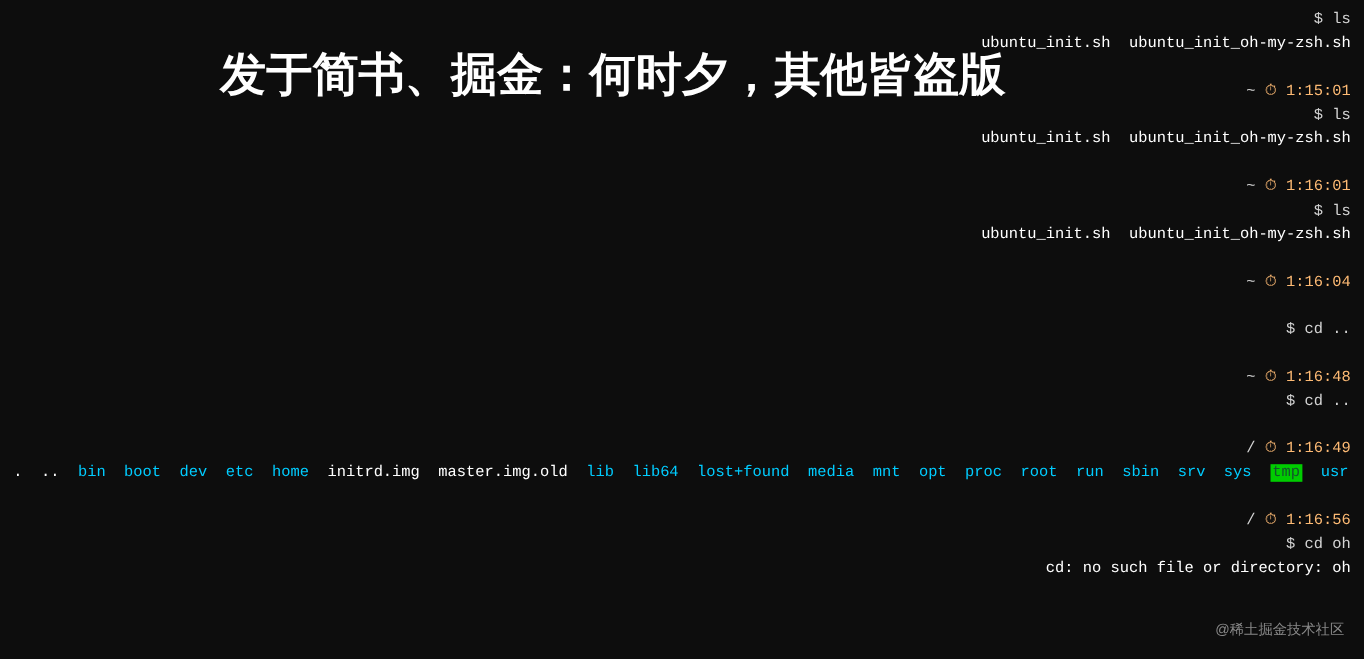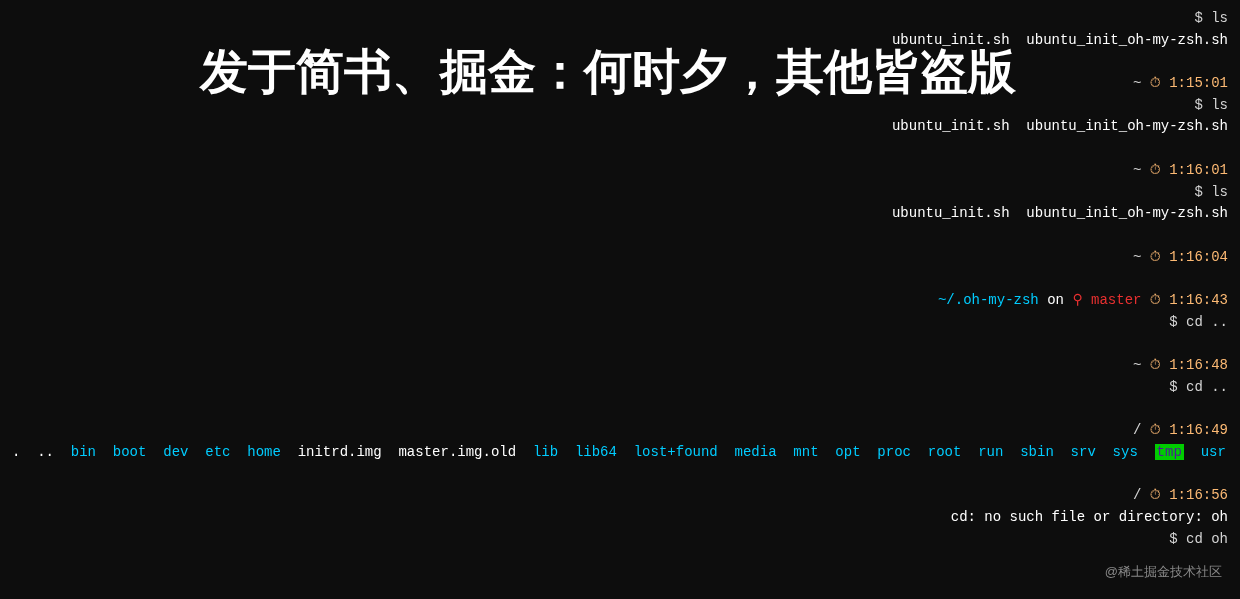--- a/index.html
+++ b/index.html
@@ -24,29 +24,29 @@
     }
     .prompt-tilde { color: #d4d4d4; }
     .prompt-clock { color: #e8a000; }
     .prompt-dollar { color: #d4d4d4; }
     .cyan { color: #00ccff; }
     .yellow { color: #fdba74; }
     .white { color: #ffffff; }
     .red { color: #e83030; }
     .tmp-highlight {
       background-color: #00cc00;
-      color: #4c1d95;
+      color: #14532d;
       padding: 0 2px;
     }
     .overlay-text {
       position: absolute;
       top: 40px;
       left: 200px;
       font-family: 'PingFang SC', 'Microsoft YaHei', sans-serif;
-      font-size: 48px;
+      font-size: 42px;
       color: #ffffff;
       font-weight: bold;
       white-space: nowrap;
       z-index: 10;
     }
     .watermark {
       position: absolute;
       bottom: 18px;
       right: 18px;
       color: #888888;
@@ -66,31 +66,30 @@
   <span class="line"><span class="prompt-tilde">~ </span><span class="prompt-clock yellow">⏱ 1:15:01</span></span>
   <span class="line"><span class="prompt-dollar">$ ls</span></span>
   <span class="line"><span class="white">ubuntu_init.sh  ubuntu_init_oh-my-zsh.sh</span></span>
   <span class="line">&nbsp;</span>
   <span class="line"><span class="prompt-tilde">~ </span><span class="prompt-clock yellow">⏱ 1:16:01</span></span>
   <span class="line"><span class="prompt-dollar">$ ls</span></span>
   <span class="line"><span class="white">ubuntu_init.sh  ubuntu_init_oh-my-zsh.sh</span></span>
   <span class="line">&nbsp;</span>
   <span class="line"><span class="prompt-tilde">~ </span><span class="prompt-clock yellow">⏱ 1:16:04</span></span>
   <span class="line">&nbsp;</span>
-  <span class="line"><span class="cyan">~/.oh-my-zsh</span><span class="white"> on </span><span class="red">⚲ master</span><span class="white"> </span><span class="yellow">⏱ 1:16:43</span></span>
   <span class="line"><span class="prompt-dollar">$ cd ..</span></span>
   <span class="line">&nbsp;</span>
   <span class="line"><span class="prompt-tilde">~ </span><span class="prompt-clock yellow">⏱ 1:16:48</span></span>
   <span class="line"><span class="prompt-dollar">$ cd ..</span></span>
   <span class="line">&nbsp;</span>
   <span class="line"><span class="prompt-tilde">/ </span><span class="prompt-clock yellow">⏱ 1:16:49</span></span>
   <span class="line"><span class="white">.  ..  </span><span class="cyan">bin  boot  dev  etc  home  </span><span class="white">initrd.img  master.img.old  </span><span class="cyan">lib  lib64  lost+found  media  mnt  opt  proc  root  run  sbin  srv  sys  </span><span class="tmp-highlight">tmp</span><span class="cyan">  usr  var  </span></span>
   <span class="line">&nbsp;</span>
   <span class="line"><span class="prompt-tilde">/ </span><span class="prompt-clock yellow">⏱ 1:16:56</span></span>
+  <span class="line"><span class="prompt-dollar">$ cd oh</span></span>
   <span class="line"><span class="white">cd: no such file or directory: oh</span></span>
-  <span class="line"><span class="prompt-dollar">$ cd oh</span></span>
   <span class="line">&nbsp;</span>
 
 </div>
 
 <div class="overlay-text">发于简书、掘金：何时夕，其他皆盗版</div>
 
 <div class="watermark">@稀土掘金技术社区</div>
 
 </body></html>

